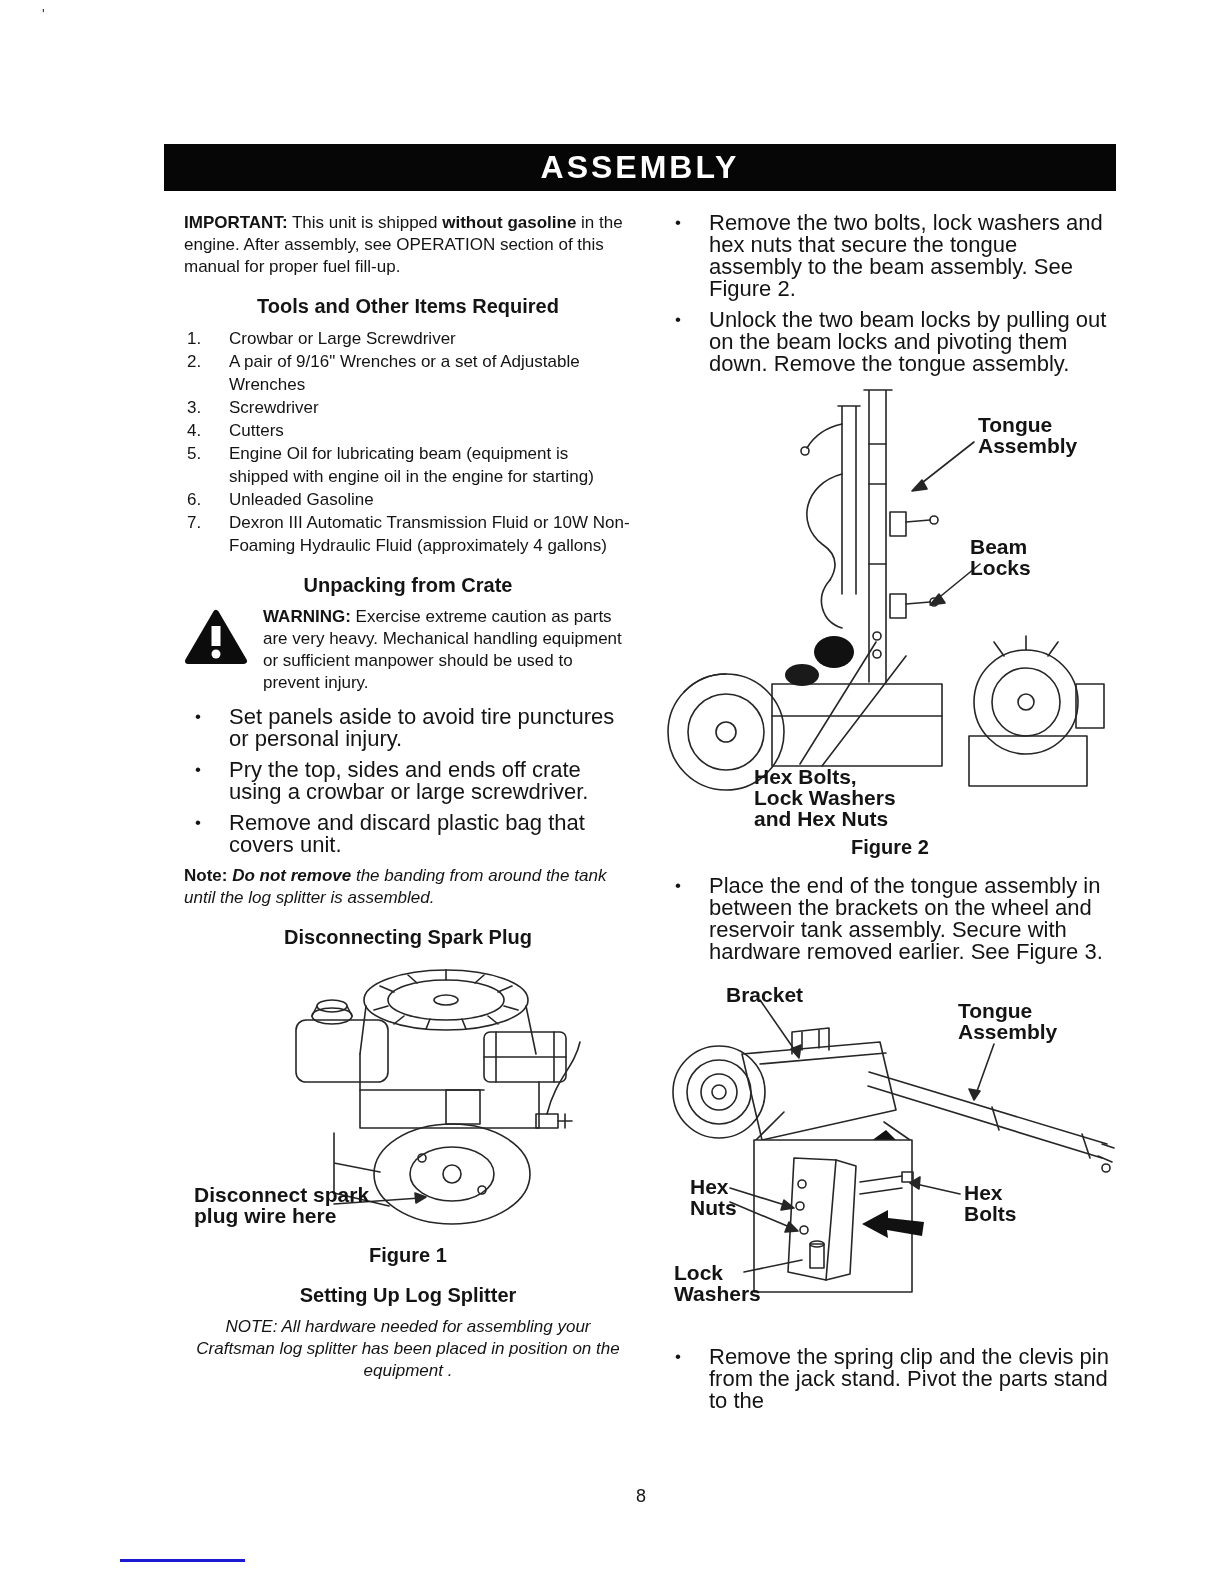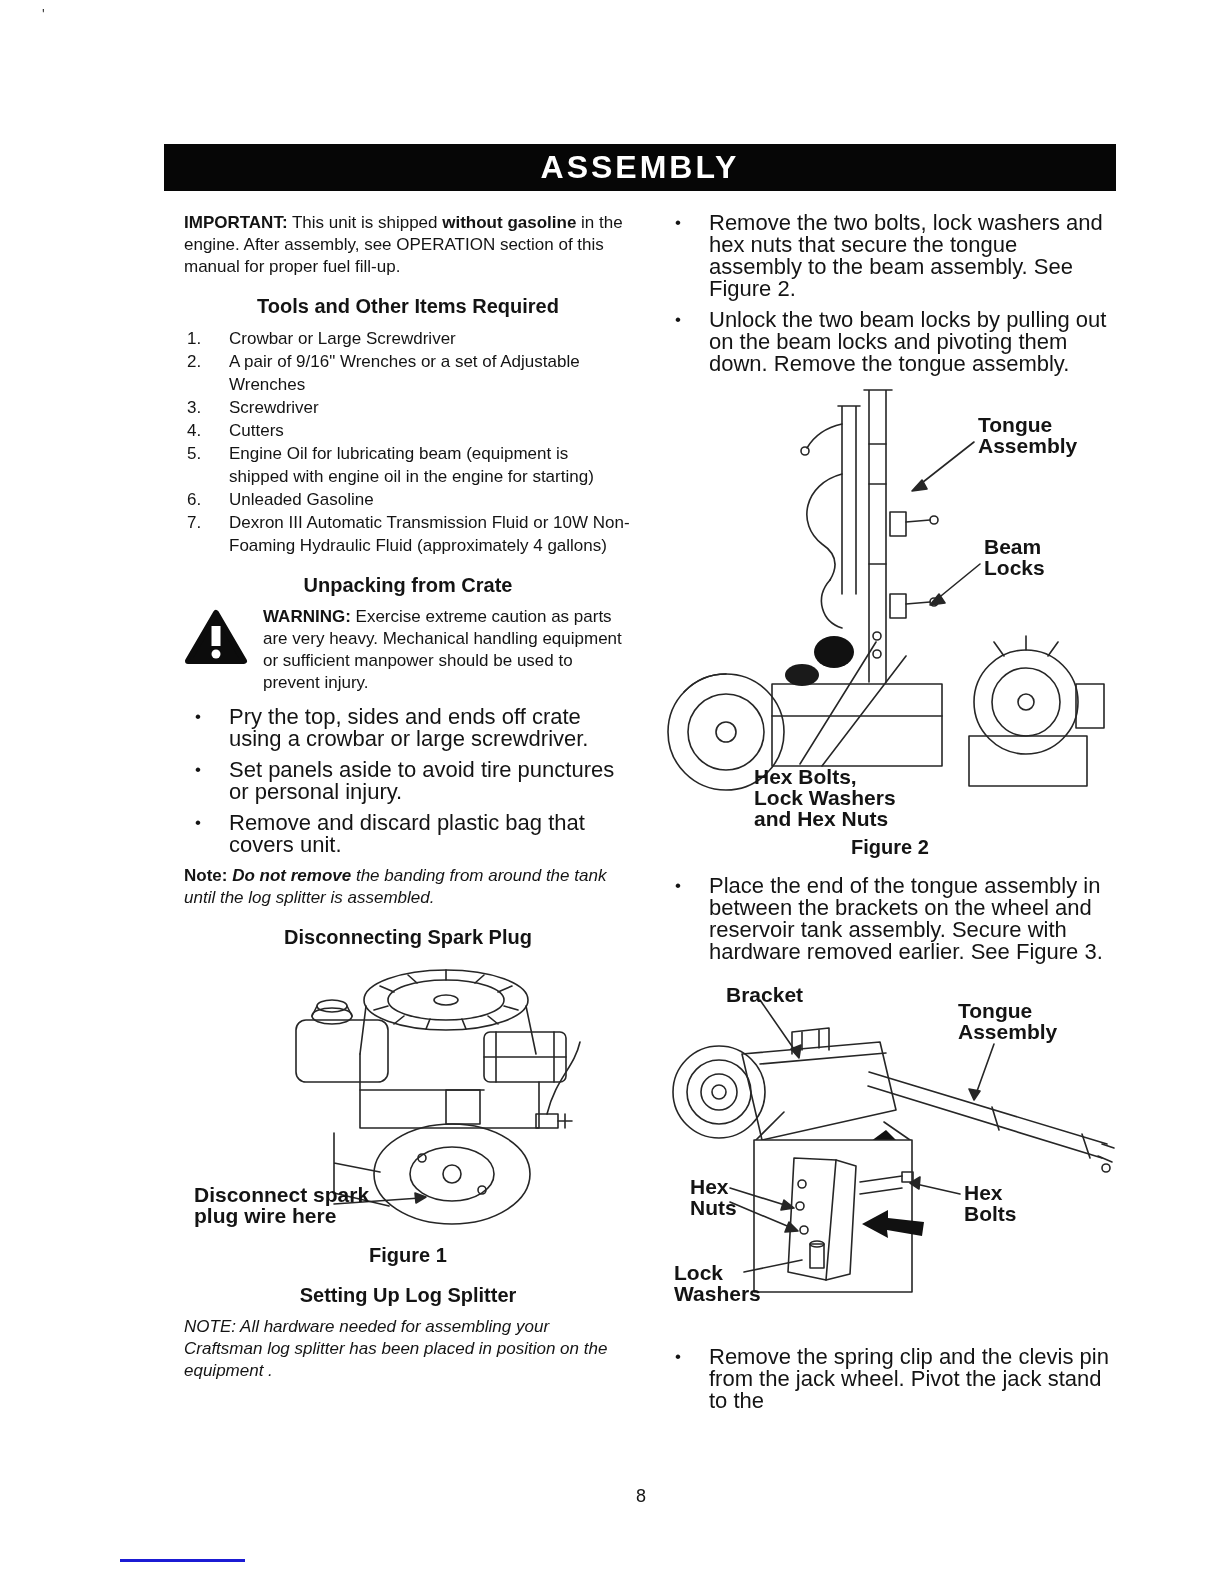--- a/index.html
+++ b/index.html
@@ -24,21 +24,21 @@
   .numlist li { display:flex; font-size:17px; line-height:23px; }
   .numlist .num { width:45px; flex:none; padding-left:3px; }
   .numlist .txt { flex:1; }
   .bullets { list-style:none; }
   .bullets li { position:relative; padding-left:45px; font-size:22px; line-height:22px; margin-bottom:9px; }
   .bullets li::before { content:"\2022"; position:absolute; left:11px; top:0; font-size:17px; }
   .warning { display:flex; gap:13px; margin:4px 0 12px; }
   .warn-icon { flex:none; width:66px; padding-top:3px; }
   .warn-text { flex:1; }
   .note-para { margin:2px 0 4px; }
-  .italic { font-style:italic; }
+  .italic { font-style:italic;text-align:center; }
 
   figure.fig { position:relative; margin:0; }
   .fig svg { display:block; }
   .fig-label { position:absolute; font-weight:bold; font-size:21px; line-height:21px; white-space:pre-line; }
   .caption { text-align:center; font-weight:bold; font-size:20px; margin-top:4px; }
 
   .fig1 { margin-top:6px; }
   .fig2 { margin-top:10px; }
   .fig3 { margin-top:46px; }
   .after-fig2 { margin-top:16px; }
@@ -108,22 +108,22 @@
           <path d="M32 17 L32 37" stroke="#ffffff" stroke-width="9"></path>
           <circle cx="32" cy="45" r="4.5" fill="#ffffff"></circle>
         </svg>
       </span>
       <p class="body warn-text">
         <b>WARNING:</b><span> Exercise extreme caution as parts are very heavy. Mechanical handling equipment or sufficient manpower should be used to prevent injury.</span>
       </p>
     </div>
 
     <ul class="bullets">
+      <li><span>Set panels aside to avoid tire punctures or personal injury.</span></li>
       <li><span>Pry the top, sides and ends off crate using a crowbar or large screwdriver.</span></li>
-      <li><span>Set panels aside to avoid tire punctures or personal injury.</span></li>
       <li><span>Remove and discard plastic bag that covers unit.</span></li>
     </ul>
 
     <p class="body note-para">
       <b>Note: </b><b class="italic">Do not remove</b><span class="italic"> the banding from around the tank until the log splitter is assembled.</span>
     </p>
 
     <h2>Disconnecting Spark Plug</h2>
 
 
@@ -228,21 +228,21 @@
 
           <path d="M310 58 L254 102"></path>
           <polygon points="248,107 258,96 263,105" fill="#262626"></polygon>
           <path d="M316 180 L272 216"></path>
           <polygon points="266,221 275,210 281,219" fill="#262626"></polygon>
           <path d="M136 380 L212 258 M158 382 L242 272"></path>
         </g>
       </svg>
       <div class="fig-label" style="left:314px; top:30px;">Tongue
 Assembly</div>
-      <div class="fig-label" style="left:320px; top:152px;">Beam
+      <div class="fig-label" style="left:306px; top:152px;">Beam
 Locks</div>
       <div class="fig-label" style="left:90px;  top:382px;">Hex Bolts,
 Lock Washers
 and Hex Nuts</div>
       <figcaption class="caption">Figure 2</figcaption>
     </figure>
 
     <ul class="bullets after-fig2">
       <li><span>Place the end of the tongue assembly in between the brackets on the wheel and reservoir tank assembly. Secure with hardware removed earlier. See Figure 3.</span></li>
     </ul>
@@ -306,21 +306,21 @@
 Assembly</div>
       <div class="fig-label" style="left:26px;  top:204px;">Hex
 Nuts</div>
       <div class="fig-label" style="left:300px; top:210px;">Hex
 Bolts</div>
       <div class="fig-label" style="left:10px;  top:290px;">Lock
 Washers</div>
     </figure>
 
     <ul class="bullets after-fig3">
-      <li><span>Remove the spring clip and the clevis pin from the jack wheel. Pivot the jack stand to the</span></li>
+      <li><span>Remove the spring clip and the clevis pin from the jack stand. Pivot the parts stand to the</span></li>
     </ul>
 
   </div>
 
   <div class="page-number">8</div>
 
   <div class="blue-line"></div>
 
 </div>
 

